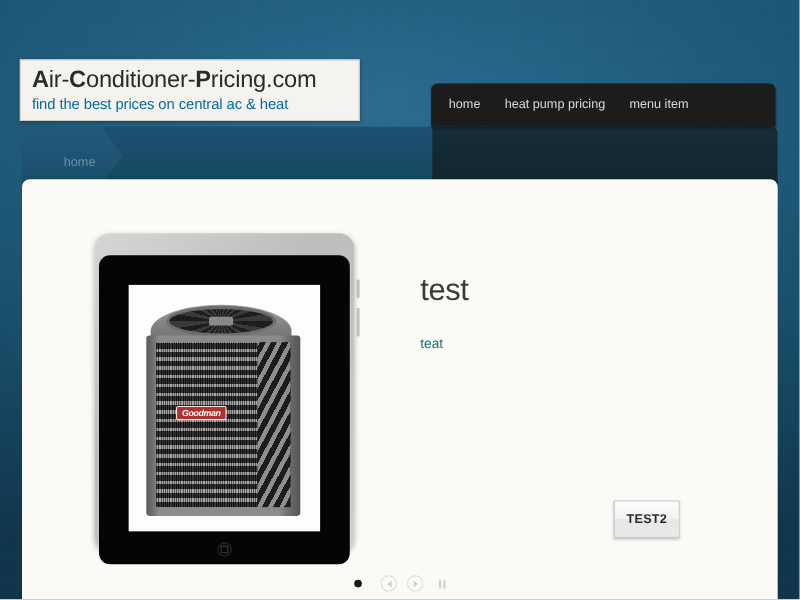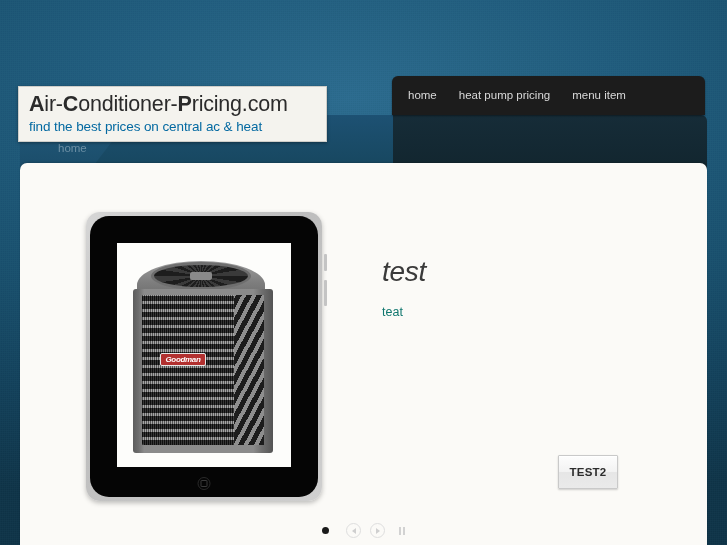--- a/index.html
+++ b/index.html
@@ -37,21 +37,20 @@
     position: absolute;
     left: 18px;
     top: 54px;
     width: 309px;
     height: 56px;
     background: #f4f3ee;
     border: 1px solid #cfcec9;
     box-shadow: 0 1px 3px rgba(0,0,0,0.35);
     z-index: 6;
     padding: 5px 0 0 10px;
-    margin-top: 32px;
   }
   .logo-title {
     font-size: 21.5px;
     line-height: 25px;
     color: #2b2b2b;
     letter-spacing: -0.2px;
     white-space: nowrap;
   }
   .logo-title b { font-weight: bold; }
   .logo-tag {
@@ -149,25 +148,26 @@
     height: 289px;
     background: linear-gradient(135deg, #d6d6d6 0%, #bdbdbd 40%, #cfcfcf 100%);
     border-radius: 14px;
     padding: 4px;
     box-shadow: 0 2px 5px rgba(0,0,0,0.25);
   }
   .ipad-screenbez {
     width: 100%;
     height: 100%;
     background: #050505;
-    border-radius: 19px;
+    border-radius: 10px;
     position: relative;
     display: flex;
     align-items: center;
     justify-content: center;
+    margin-top: 16px;
   }
   .ipad-screen {
     position: absolute;
     left: 50%;
     transform: translateX(-50%);
     top: 27px;
     width: 174px;
     height: 224px;
     background: #ffffff;
     overflow: hidden;
@@ -305,26 +305,25 @@
     text-align: center;
     line-height: 11px;
     letter-spacing: -0.3px;
     z-index: 3;
   }
 
   
   .headline {
     position: absolute;
     left: 362px;
-    top: 93px;
+    top: 85px;
     font-size: 28px;
     font-weight: normal;
     color: #3a3a3a;
     letter-spacing: -0.3px;
-    font-style: italic;
   }
   .subtext {
     position: absolute;
     left: 362px;
     top: 142px;
     font-size: 12.5px;
     color: #0f766e;
   }
 
   

